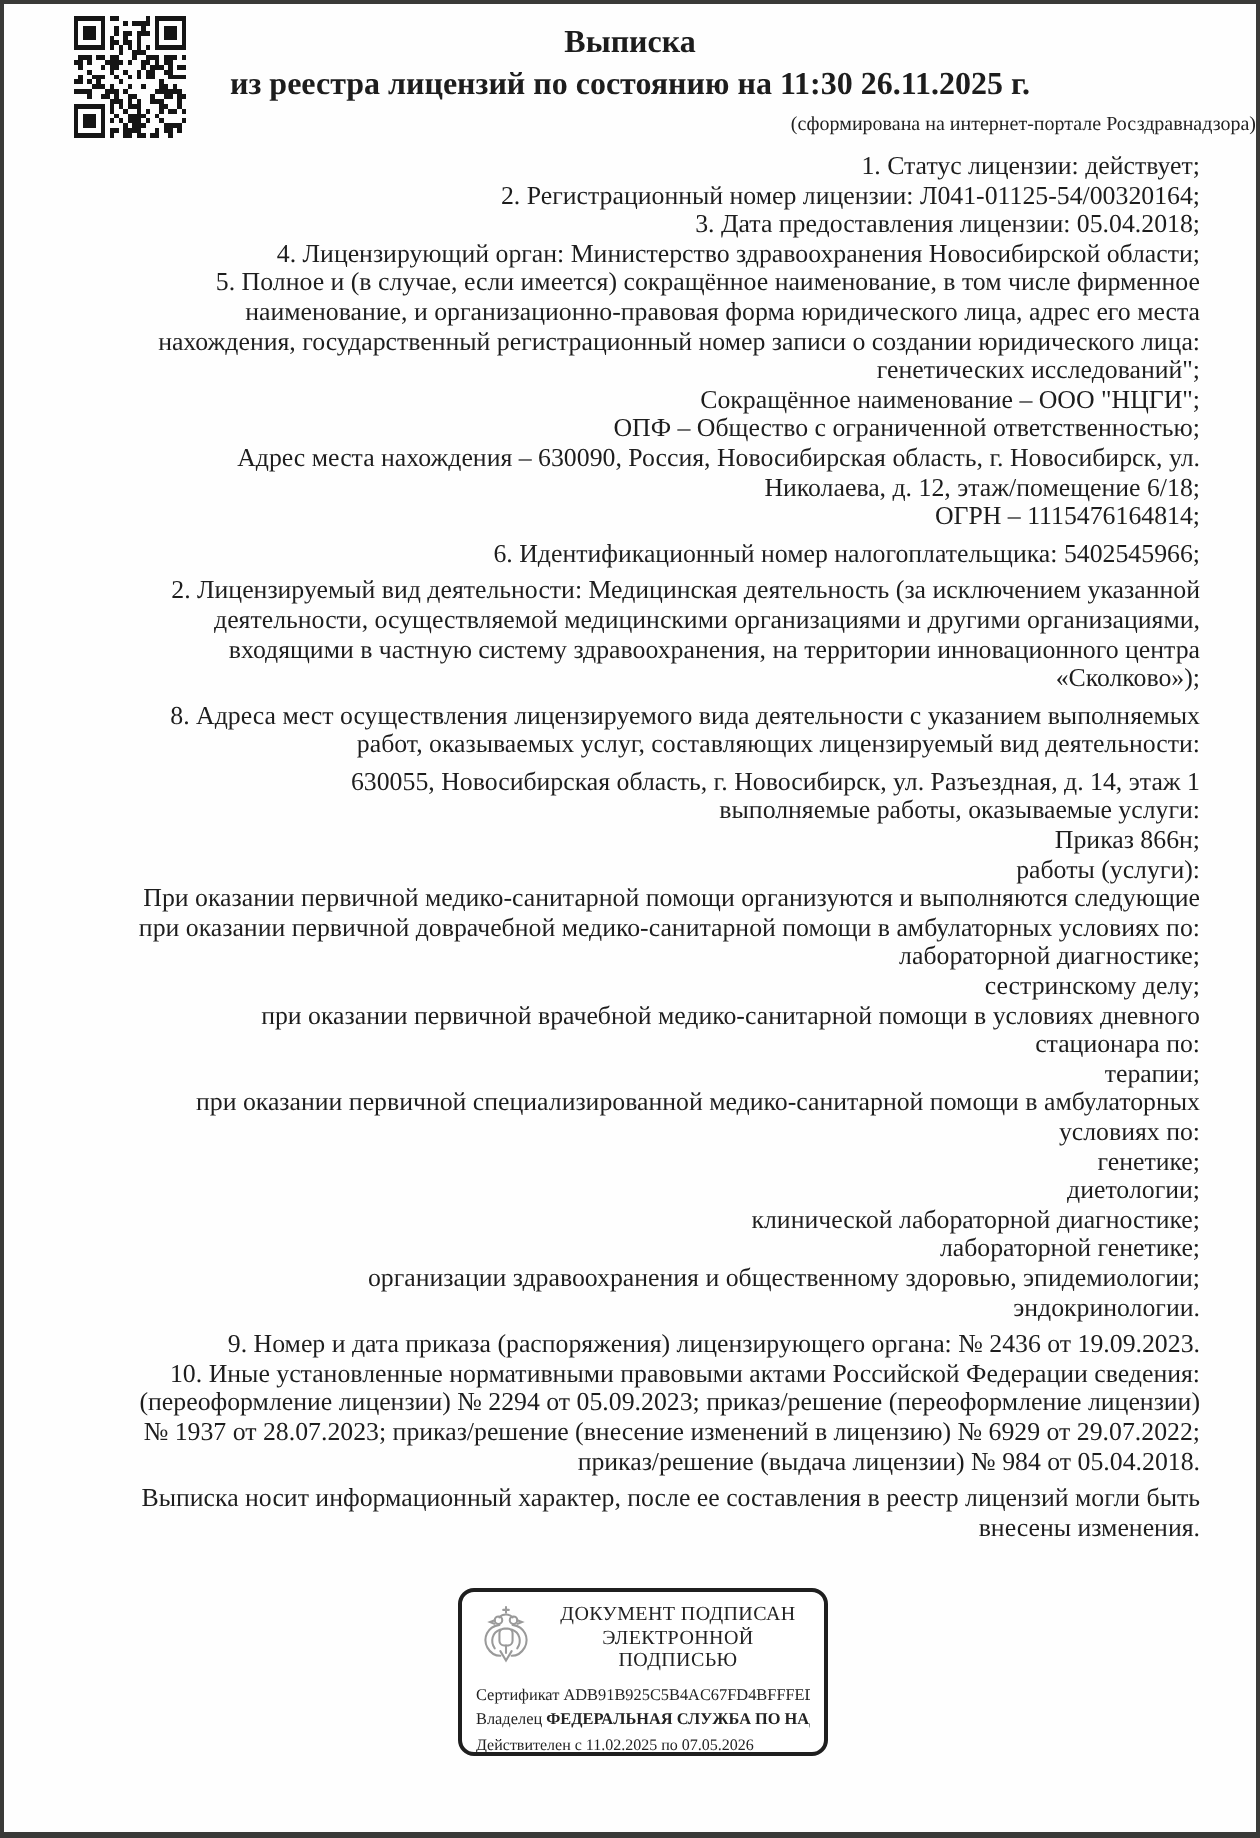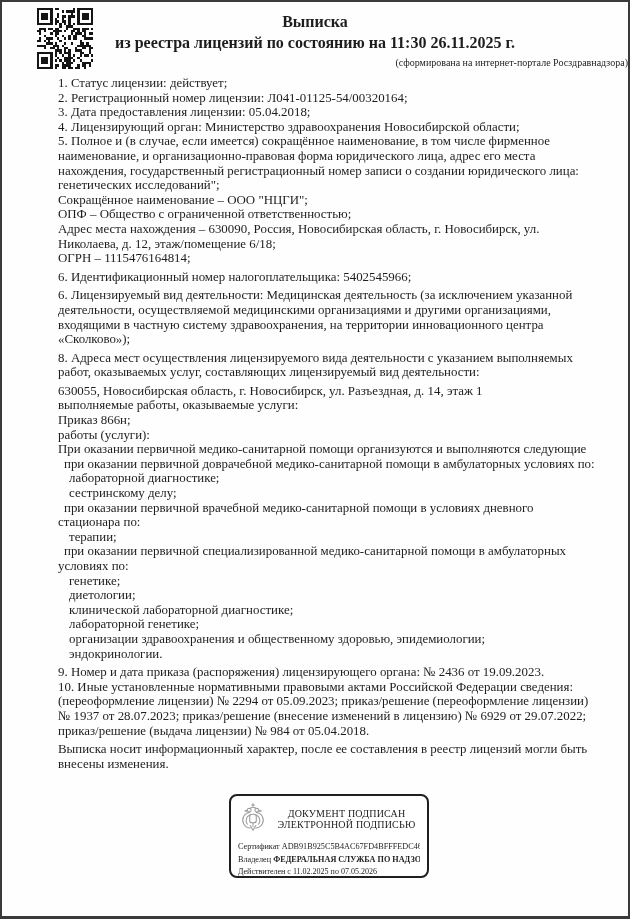--- a/index.html
+++ b/index.html
@@ -12,27 +12,27 @@
     border:2px solid #3a3a38;
     border-bottom-width:3px;
     font-family:"Liberation Serif","DejaVu Serif",serif;
     color:#1d1d1d;
     overflow:hidden;
   }
   .qr{position:absolute;left:35px;top:6px;fill:#151515;shape-rendering:crispEdges;}
   .header{padding-top:9px;text-align:center;font-weight:700;font-size:16px;line-height:21px;}
   .note{margin-top:4px;text-align:right;font-size:10px;color:#222;}
   .body{margin:8px 28px 0 56px;font-size:12.9px;line-height:14.6px;}
-  .bline{white-space:nowrap;}
+  .bline{white-space:nowrap;text-align:right;}
   .ind-1{padding-left:6px;}
   .ind-2{padding-left:11px;}
   .gap{margin-top:4px;}
 
   .stamp{
-    position:absolute;left:227px;top:792px;width:200px;height:84px;
+    position:absolute;left:227px;top:792px;width:185px;height:84px;
     box-sizing:border-box;background:#fff;
     border:2px solid #1f1f1f;border-radius:8px;
     padding:6px 7px 0 7px;overflow:hidden;
   }
   .stamp-head{display:flex;align-items:center;gap:5px;}
   .emblem{flex:0 0 auto;}
   .stamp-title{flex:1;text-align:center;font-size:10px;line-height:11.5px;letter-spacing:.2px;color:#222;}
   .srow{font-size:8.2px;line-height:10px;white-space:nowrap;overflow:hidden;color:#222;}
   .srow.first{margin-top:6px;}
   .srow .b{font-weight:700;}
@@ -359,21 +359,21 @@
       <div class="bline ind-0">5. Полное и (в случае, если имеется) сокращённое наименование, в том числе фирменное</div>
       <div class="bline ind-0">наименование, и организационно-правовая форма юридического лица, адрес его места</div>
       <div class="bline ind-0">нахождения, государственный регистрационный номер записи о создании юридического лица:</div>
       <div class="bline ind-0">генетических исследований";</div>
       <div class="bline ind-0">Сокращённое наименование – ООО "НЦГИ";</div>
       <div class="bline ind-0">ОПФ – Общество с ограниченной ответственностью;</div>
       <div class="bline ind-0">Адрес места нахождения – 630090, Россия, Новосибирская область, г. Новосибирск, ул.</div>
       <div class="bline ind-0">Николаева, д. 12, этаж/помещение 6/18;</div>
       <div class="bline ind-0">ОГРН – 1115476164814;</div>
       <div class="bline ind-0 gap">6. Идентификационный номер налогоплательщика: 5402545966;</div>
-      <div class="bline ind-0 gap">6. Лицензируемый вид деятельности: Медицинская деятельность (за исключением указанной</div>
+      <div class="bline ind-0 gap">2. Лицензируемый вид деятельности: Медицинская деятельность (за исключением указанной</div>
       <div class="bline ind-0">деятельности, осуществляемой медицинскими организациями и другими организациями,</div>
       <div class="bline ind-0">входящими в частную систему здравоохранения, на территории инновационного центра</div>
       <div class="bline ind-0">«Сколково»);</div>
       <div class="bline ind-0 gap">8. Адреса мест осуществления лицензируемого вида деятельности с указанием выполняемых</div>
       <div class="bline ind-0">работ, оказываемых услуг, составляющих лицензируемый вид деятельности:</div>
       <div class="bline ind-0 gap">630055, Новосибирская область, г. Новосибирск, ул. Разъездная, д. 14, этаж 1</div>
       <div class="bline ind-0">выполняемые работы, оказываемые услуги:</div>
       <div class="bline ind-0">Приказ 866н;</div>
       <div class="bline ind-0">работы (услуги):</div>
       <div class="bline ind-0">При оказании первичной медико-санитарной помощи организуются и выполняются следующие</div>

